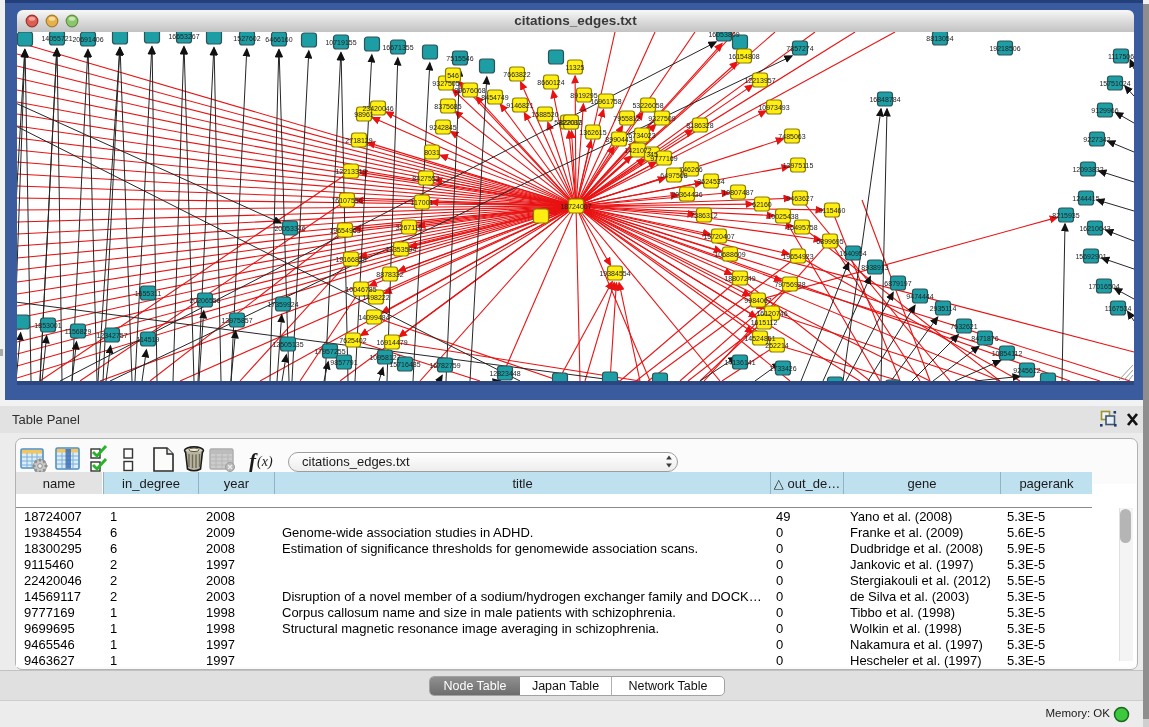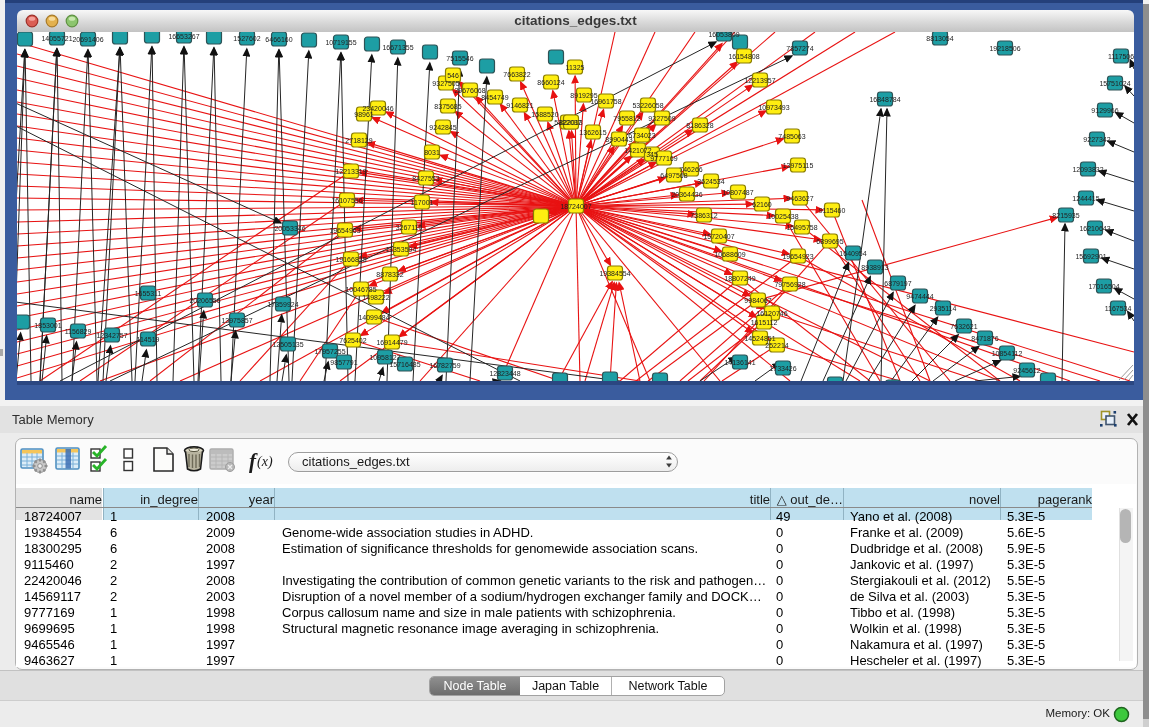--- a/index.html
+++ b/index.html
@@ -2,22 +2,22 @@
 <html><head><meta charset="utf-8"><style>
 html,body{margin:0;padding:0}
 body{width:1149px;height:727px;position:relative;overflow:hidden;background:#ececec;
  font-family:"Liberation Sans",sans-serif}
 .abs{position:absolute}
 #net line.r{stroke:#e81212;stroke-width:1.1}
 #net line.b{stroke:#252525;stroke-width:1}
 #net text.nl{font-family:"Liberation Sans",sans-serif;font-size:7px;fill:#222;text-anchor:middle}
 .row{position:absolute;width:100%;height:16px;font-size:13px;color:#000}
 .row span{position:absolute;top:1px;white-space:nowrap}
-.hdrcell{position:absolute;top:488px;height:32px;background:#bfe0ef;border-left:1px solid #91b3c3;
- font-size:13px;color:#1a1a1a;text-align:right;line-height:23px}
+.hdrcell{position:absolute;top:472px;height:22px;background:#bfe0ef;border-left:1px solid #91b3c3;
+ font-size:13px;color:#1a1a1a;text-align:center;line-height:23px}
 </style></head><body>
 
 <div class="abs" style="left:0;top:0;width:5px;height:400px;background:#f0f0f0"></div>
 <div class="abs" style="left:0;top:349px;width:3px;height:7px;background:#a8a8a8"></div>
 
 <div class="abs" style="left:5px;top:0;width:1138px;height:400px;background:#3a5c9e"></div>
 <div class="abs" style="left:5px;top:0;width:1138px;height:3px;background:#24407a"></div>
 <div class="abs" style="left:17px;top:381px;width:1117px;height:4px;background:#2b4781"></div>
 
 <div class="abs" style="left:17px;top:10px;width:1117px;height:22px;border-radius:6px 6px 0 0;
@@ -539,21 +539,21 @@
 <svg class="abs" style="left:1118px;top:364px" width="16" height="17" viewBox="0 0 16 17">
 <path d="M15 1 L1 16 M15 6 L6 16 M15 11 L11 16" stroke="#9a9a9a" stroke-width="1"></path>
   </svg>
 
 <div class="abs" style="left:1143px;top:0;width:6px;height:4px;background:#f2f2f2"></div>
 <div class="abs" style="left:1143px;top:4px;width:6px;height:715px;background:#8e8e8e"></div>
 <div class="abs" style="left:1143px;top:719px;width:6px;height:8px;background:#cfcfcf"></div>
 
 <div class="abs" style="left:0;top:400px;width:1143px;height:6px;background:#f2f2f2"></div>
 <div class="abs" style="left:0;top:406px;width:1143px;height:27px;background:#e2e2e2"></div>
-<div class="abs" style="left:12px;top:412px;font-size:13px;color:#2e2e2e">Table Memory</div>
+<div class="abs" style="left:12px;top:412px;font-size:13px;color:#2e2e2e">Table Panel</div>
 <svg class="abs" style="left:1099px;top:410px" width="44" height="18" viewBox="0 0 44 18">
  <rect x="2.5" y="1.5" width="8" height="8" fill="#eef4fb" stroke="#a09428" stroke-width="1.6"></rect>
  <rect x="7" y="6" width="8.5" height="8.5" fill="#e7f0fa" stroke="#40546e" stroke-width="1.6"></rect>
  <rect x="14.5" y="1" width="2.6" height="2.6" fill="#1c3f6e"></rect>
  <rect x="1" y="14" width="2.6" height="2.6" fill="#1c3f6e"></rect>
  <rect x="15" y="14" width="2.6" height="2.6" fill="#1c3f6e"></rect>
  <path d="M29 4 L38 15 M38 4 L29 15" stroke="#111" stroke-width="2.7"></path>
 </svg>
 
 <div class="abs" style="left:15px;top:438px;width:1121px;height:230px;background:#fbfbfb;
@@ -614,21 +614,21 @@
 <svg class="abs" style="left:661px;top:454px" width="16" height="15" viewBox="0 0 16 15">
  <path d="M8 1.5 L10.9 5.4 H5.1 z" fill="#3d3d3d"></path>
  <path d="M8 13.5 L5.1 9.6 H10.9 z" fill="#3d3d3d"></path>
 </svg>
 
 <div class="hdrcell" style="left:16px;width:86px;background:#e3e3e3;border-left:none">name</div>
 <div class="hdrcell" style="left:103px;width:94px">in_degree</div>
 <div class="hdrcell" style="left:198px;width:75px">year</div>
 <div class="hdrcell" style="left:274px;width:495px">title</div>
 <div class="hdrcell" style="left:770px;width:72px;white-space:nowrap;overflow:hidden">△ out_de…</div>
-<div class="hdrcell" style="left:843px;width:156px">novel</div>
+<div class="hdrcell" style="left:843px;width:156px">gene</div>
 <div class="hdrcell" style="left:1000px;width:91px">pagerank</div>
 <div class="abs" style="left:16px;top:507px;width:1076px;height:1px;background:#8a8a8a"></div>
 
 <div class="row" style="top:508px">
     <span style="left:24px">18724007</span>
     <span style="left:110px">1</span>
     <span style="left:206px">2008</span>
     <span style="left:776px">49</span>
     <span style="left:850px">Yano et al. (2008)</span>
     <span style="left:1007px">5.3E-5</span>
@@ -656,21 +656,20 @@
     <span style="left:110px">2</span>
     <span style="left:206px">1997</span>
     <span style="left:776px">0</span>
     <span style="left:850px">Jankovic et al. (1997)</span>
     <span style="left:1007px">5.3E-5</span>
   </div>
 <div class="row" style="top:572px">
     <span style="left:24px">22420046</span>
     <span style="left:110px">2</span>
     <span style="left:206px">2008</span>
-    <span style="left:282px">Investigating the contribution of common genetic variants to the risk and pathogen…</span>
     <span style="left:776px">0</span>
     <span style="left:850px">Stergiakouli et al. (2012)</span>
     <span style="left:1007px">5.5E-5</span>
   </div>
 <div class="row" style="top:588px">
     <span style="left:24px">14569117</span>
     <span style="left:110px">2</span>
     <span style="left:206px">2003</span>
     <span style="left:282px">Disruption of a novel member of a sodium/hydrogen exchanger family and DOCK…</span>
     <span style="left:776px">0</span>

